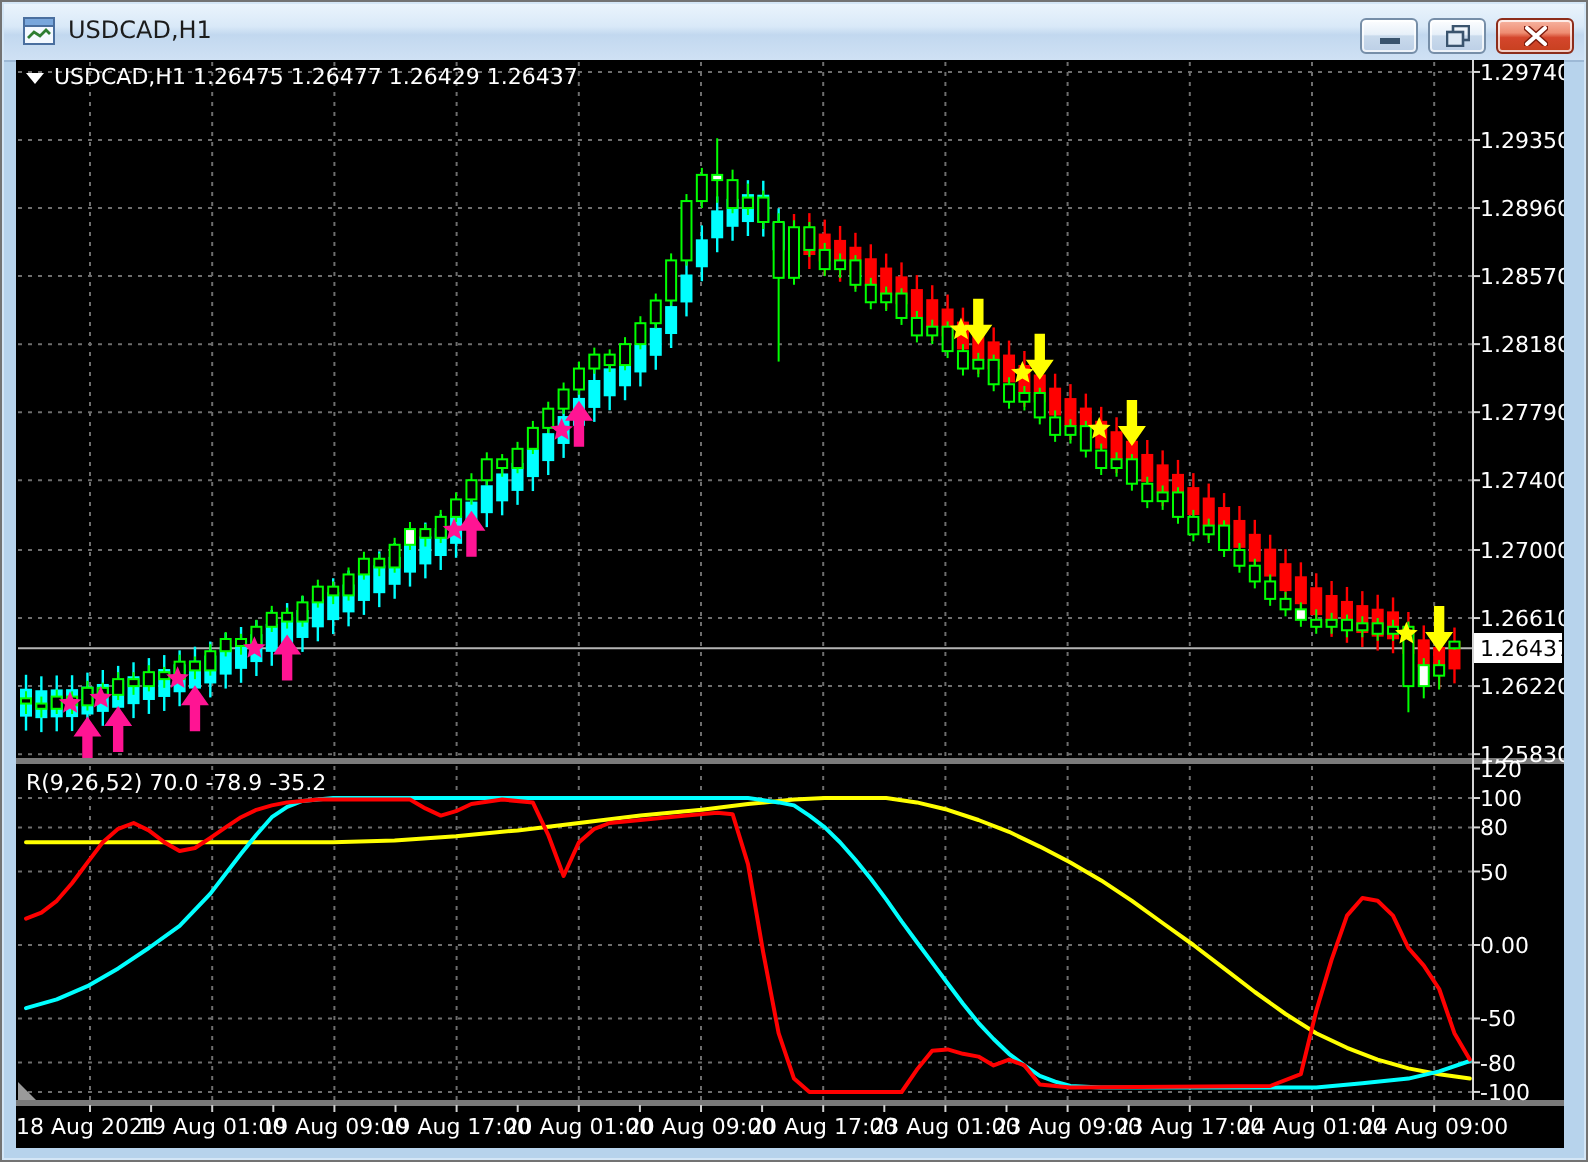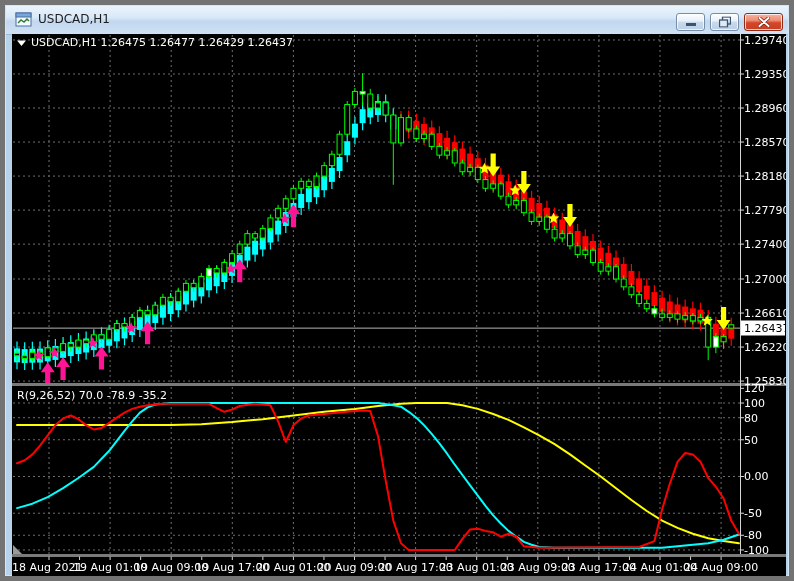--- a/index.html
+++ b/index.html
@@ -1,19 +1,19 @@
 <!DOCTYPE html>
 <html><head>
 <meta charset="utf-8">
 <style>
   html,body{margin:0;padding:0;background:#e8e8e8;}
   .win{
     position:relative;width:794px;height:581px;
     background:#b7d3ec;
-    border:5px solid #737373;
+    border:1px solid #737373;
     box-shadow:inset 0 0 0 1px #d4e6f6;
     box-sizing:border-box;
     font-family:"DejaVu Sans",sans-serif;
     overflow:hidden;
   }
   .titlebar{
     position:absolute;left:1px;top:1px;right:1px;height:28px;
     background:linear-gradient(#eaf4fc 0%,#d9e9f8 40%,#c2d8ef 55%,#cfe1f4 100%);
     border-bottom:1px solid #9db9d6;
   }

